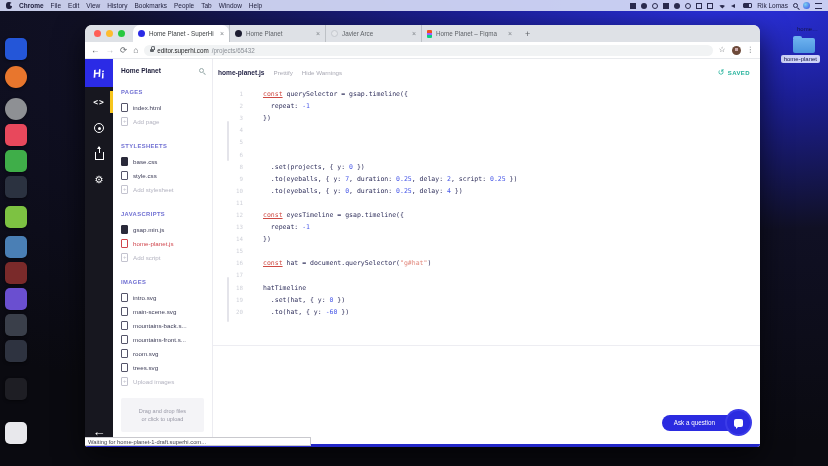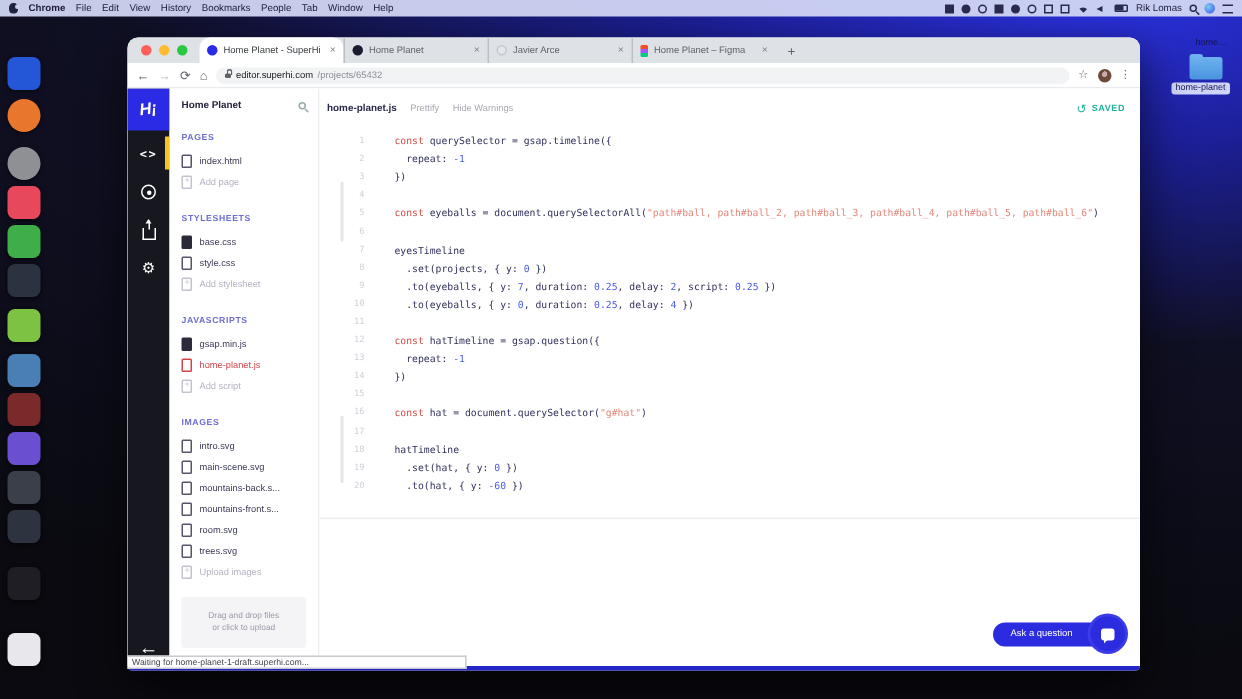--- a/index.html
+++ b/index.html
@@ -107,21 +107,21 @@
   .main{flex:1;position:relative;background:#fff;overflow:hidden;}
   .main-head{display:flex;align-items:center;gap:9px;padding:9px 10px 0 5px;}
   .mh-file{font-size:6.6px;font-weight:bold;color:#28284a;}
   .mh-link{font-size:6.2px;color:#a9a9b4;}
   .mh-saved{margin-left:auto;display:flex;align-items:center;gap:3px;color:#23b29b;font-size:6px;font-weight:bold;letter-spacing:.4px;}
   .mh-saved .undo{font-size:8px;font-weight:normal;}
   .code{position:absolute;left:0;top:29px;right:0;font-family:"DejaVu Sans Mono",monospace;font-size:6.5px;}
   .code-line{display:flex;height:12.1px;align-items:center;}
   .ln{width:30px;text-align:right;color:#cfd1d9;font-size:5.8px;flex:none;}
   .lc{padding-left:20px;white-space:pre;color:#30305c;}
-  .tk-kw{color:#cf4a43;}
+  .tk-kw{color:#cf4a43;text-decoration:underline;}
   .tk-pl{color:#30305c;}
   .tk-num{color:#4a5ae8;}
   .tk-str{color:#e2887c;}
   .tk-err{color:#30305c;border-bottom:1px solid #d0454c;}
   .cursor{display:inline-block;width:1.2px;height:8px;background:#3b4ce0;vertical-align:middle;}
   .code-endrule{position:absolute;left:0;right:0;top:286px;height:1px;background:#ededf2;}
   .gutter-mark{position:absolute;left:14px;width:2px;background:#e4e4ea;border-radius:2px;}
   .ask-widget{position:absolute;right:10px;bottom:10px;display:flex;align-items:center;gap:4px;z-index:12;}
   .ask-pill{height:16px;background:#2b2be0;color:#fff;font-size:6.3px;border-radius:9px;display:flex;align-items:center;padding:0 22px 0 12px;}
   .chat-bubble{width:23px;height:23px;border-radius:50%;background:#2b2be0;margin-left:-14px;display:flex;align-items:center;justify-content:center;box-shadow:0 0 0 2px #3b3be8;}
@@ -372,49 +372,44 @@
             <div class="code-line">
               <span class="ln">3</span>
               <span class="lc"><span class="tk-pl">})</span></span>
             </div>
             <div class="code-line">
               <span class="ln">4</span>
               <span class="lc"></span>
             </div>
             <div class="code-line">
               <span class="ln">5</span>
-              <span class="lc"><span class="tk-kw">const</span><span class="tk-pl"> eyeballs = document.querySelectorAll(</span><span class="tk-str">"path#ball, path#ball_2, path#ball_3, path#ball_4, path#ball_5, path#ball_6"</span><span class="tk-pl">)</span></span>
             </div>
             <div class="code-line">
               <span class="ln">6</span>
               <span class="lc"></span>
             </div>
             <div class="code-line">
-              <span class="ln">7</span>
-              <span class="lc"><span class="tk-pl">eyesTimeline</span></span>
-            </div>
-            <div class="code-line">
               <span class="ln">8</span>
               <span class="lc"><span class="tk-pl">  .set(projects, { y: </span><span class="tk-num">0</span><span class="tk-pl"> })</span></span>
             </div>
             <div class="code-line">
               <span class="ln">9</span>
               <span class="lc"><span class="tk-pl">  .to(eyeballs, { y: </span><span class="tk-num">7</span><span class="tk-pl">, duration: </span><span class="tk-num">0.25</span><span class="tk-pl">, delay: </span><span class="tk-num">2</span><span class="tk-pl">, script: </span><span class="tk-num">0.25</span><span class="tk-pl"> })</span></span>
             </div>
             <div class="code-line">
               <span class="ln">10</span>
               <span class="lc"><span class="tk-pl">  .to(eyeballs, { y: </span><span class="tk-num">0</span><span class="tk-pl">, duration: </span><span class="tk-num">0.25</span><span class="tk-pl">, delay: </span><span class="tk-num">4</span><span class="tk-pl"> })</span></span>
             </div>
             <div class="code-line">
               <span class="ln">11</span>
               <span class="lc"></span>
             </div>
             <div class="code-line">
               <span class="ln">12</span>
-              <span class="lc"><span class="tk-kw">const</span><span class="tk-pl"> hatTimeline = gsap.question({</span></span>
+              <span class="lc"><span class="tk-kw">const</span><span class="tk-pl"> eyesTimeline = gsap.timeline({</span></span>
             </div>
             <div class="code-line">
               <span class="ln">13</span>
               <span class="lc"><span class="tk-pl">  repeat: </span><span class="tk-num">-1</span></span>
             </div>
             <div class="code-line">
               <span class="ln">14</span>
               <span class="lc"><span class="tk-pl">})</span></span>
             </div>
             <div class="code-line">

